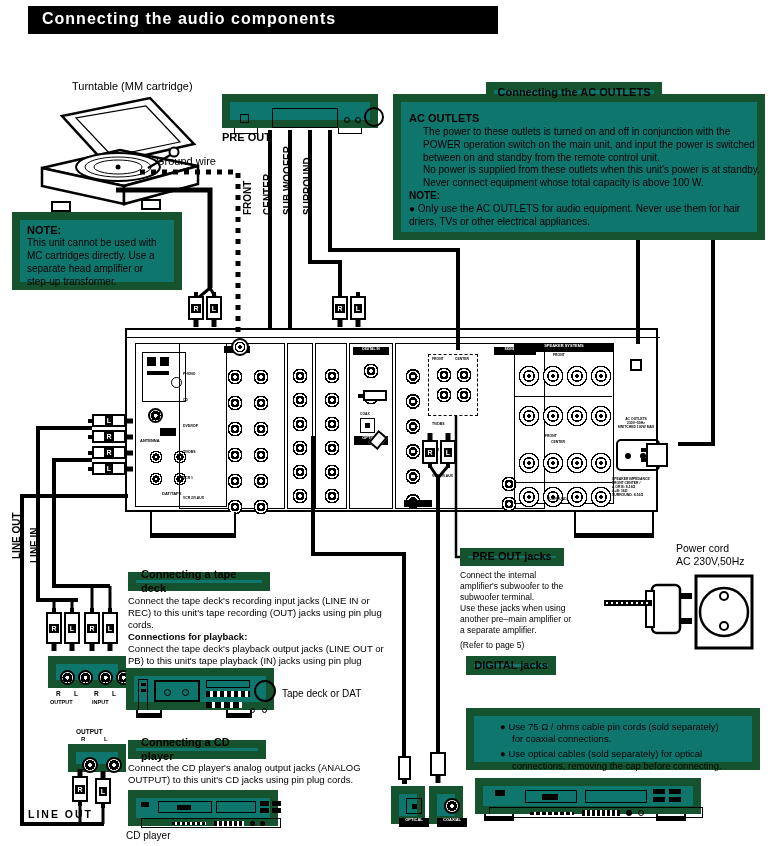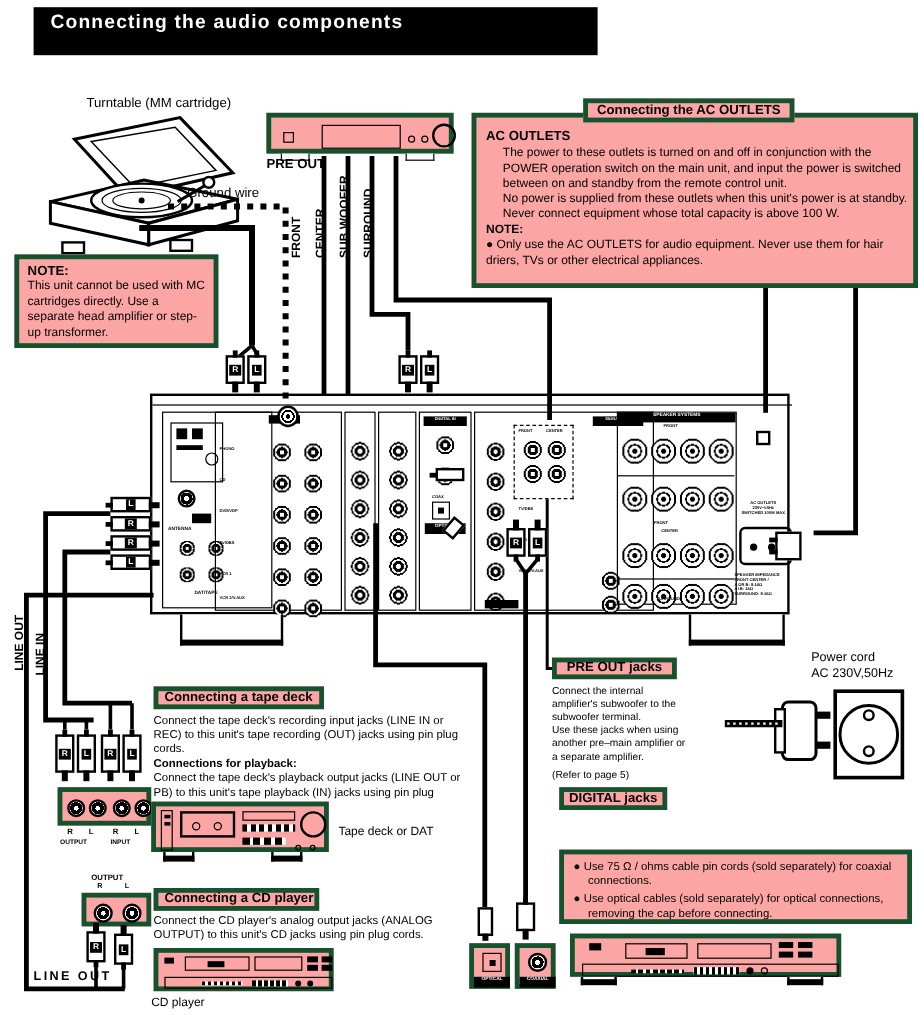--- a/index.html
+++ b/index.html
@@ -1,19 +1,19 @@
 <!DOCTYPE html>
 <html><head>
 <meta charset="utf-8">
 <style>
   html,body{margin:0;padding:0;background:#fff}
   #canvas{position:relative;width:770px;height:846px;background:#fff;color:#000;
           font-family:"Liberation Sans",sans-serif;overflow:hidden}
   .abs{position:absolute;box-sizing:border-box}
-  .bx{border:4px solid #14532d;background:#fca5a5}
+  .bx{border:8px solid #14532d;background:#0f766e}
   .b{font-weight:bold}
   .t11{font-size:11px;line-height:1.2}
   .t10{font-size:10px;line-height:1.28}
   .t95{font-size:9.5px;line-height:1.26}
   .t85{font-size:8.5px;line-height:1.3}
   .tiny{font-size:4px;line-height:1.15;font-weight:bold;white-space:nowrap}
   .tiny2{font-size:3.4px;line-height:1.2;font-weight:bold;white-space:nowrap}
   .chip{background:#000;color:#fff;font-weight:bold}
   .vlabel{white-space:nowrap;font-weight:bold;font-size:10px;
           transform:rotate(-90deg);transform-origin:0 100%}
@@ -67,21 +67,21 @@
     <path d="M92,428 H38 V600 H78" fill="none" stroke="#000" stroke-width="4"></path>
     <path d="M54,600 V608 M72,600 V608" fill="none" stroke="#000" stroke-width="3"></path>
 
     <path d="M92,460 H54 V586 H110" fill="none" stroke="#000" stroke-width="4"></path>
     <path d="M92,586 V608 M110,586 V608" fill="none" stroke="#000" stroke-width="3"></path>
 
     <path d="M128,496 H22 V824 H104" fill="none" stroke="#000" stroke-width="4"></path>
     <path d="M80,800 V824 M103,804 V824" fill="none" stroke="#000" stroke-width="3"></path>
   </svg>
 
-  <div class="abs chip" style="left:28px;top:6px;width:470px;height:40px;z-index:4">
+  <div class="abs chip" style="left:28px;top:6px;width:470px;height:28px;z-index:4">
     <div class="abs" style="left:14px;top:4px;font-size:16px;letter-spacing:1px">Connecting the audio components</div>
   </div>
 
   <div class="abs t11" style="left:72px;top:80px;z-index:4">Turntable (MM cartridge)</div>
   <svg class="abs" style="left:22px;top:90px;z-index:2" width="185" height="132" viewBox="0 0 185 132">
     <polygon points="128,8 172,54 84,74 40,26" fill="#fff" stroke="#000" stroke-width="2.5"></polygon>
     <polygon points="124,16 158,52 90,66 54,28" fill="none" stroke="#000" stroke-width="1.2"></polygon>
     <polygon points="20,78 98,60 176,76 102,96" fill="#fff" stroke="#000" stroke-width="2.5"></polygon>
     <polygon points="20,78 20,96 102,114 102,96" fill="#fff" stroke="#000" stroke-width="2.5"></polygon>
     <polygon points="102,96 102,114 176,94 176,76" fill="#fff" stroke="#000" stroke-width="2.5"></polygon>
@@ -394,21 +394,21 @@
     <rect x="74" y="44" width="12" height="6" fill="#000"></rect>
     <rect x="90" y="2" width="56" height="72" fill="#fff" stroke="#000" stroke-width="3"></rect>
     <circle cx="118" cy="38" r="24" fill="#fff" stroke="#000" stroke-width="2.5"></circle>
     <circle cx="118" cy="22" r="4" fill="#fff" stroke="#000" stroke-width="2"></circle>
     <circle cx="118" cy="52" r="4" fill="#fff" stroke="#000" stroke-width="2"></circle>
   </svg>
 
   <div class="abs bx b t11" style="left:466px;top:656px;width:90px;height:19px;z-index:4;display:flex;align-items:center;justify-content:center">
     <span>DIGITAL jacks</span>
   </div>
-  <div class="abs bx" style="left:466px;top:708px;width:294px;height:62px;z-index:4;padding:5px 8px">
+  <div class="abs bx" style="left:466px;top:708px;width:294px;height:62px;z-index:4;padding:5px 26px">
     <div class="t95" style="margin-bottom:3px;padding-left:12px;text-indent:-12px">
       <span>●  </span><span>Use 75 Ω / ohms cable pin cords (sold separately) for coaxial connections.</span>
     </div>
     <div class="t95" style="padding-left:12px;text-indent:-12px">
       <span>●  </span><span>Use optical cables (sold separately) for optical connections, removing the cap before connecting.</span>
     </div>
   </div>
 
   <div class="abs" style="left:398px;top:756px;width:13px;height:24px;border:2px solid #000;background:#fff;z-index:6">
     <div class="abs" style="left:2px;top:100%;width:5px;height:6px;background:#000"></div>

